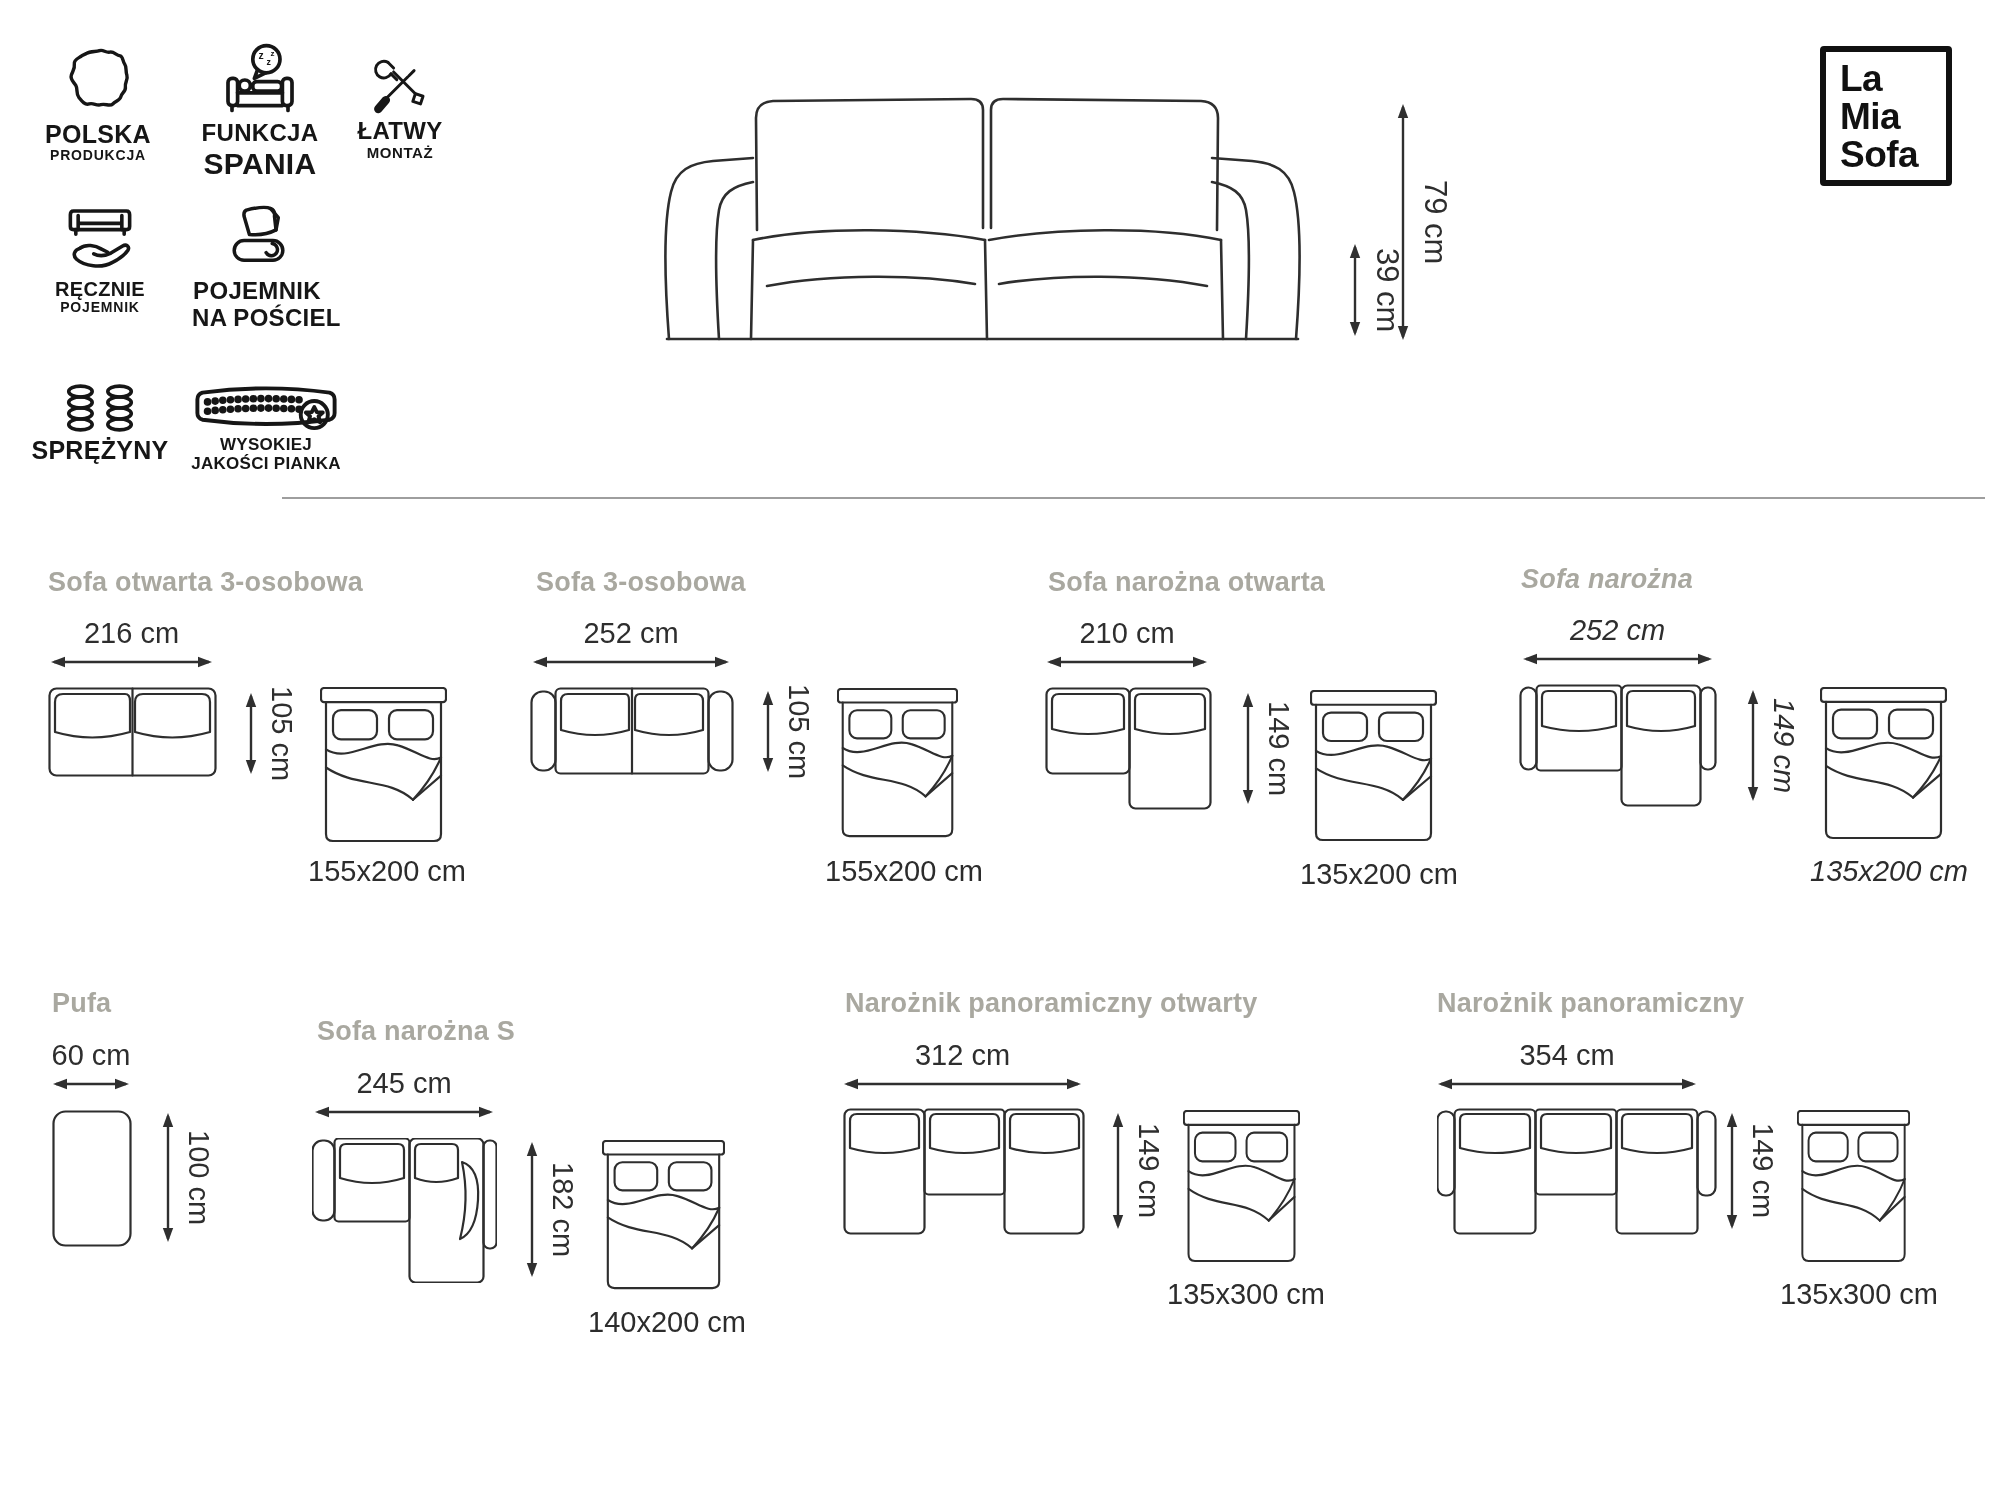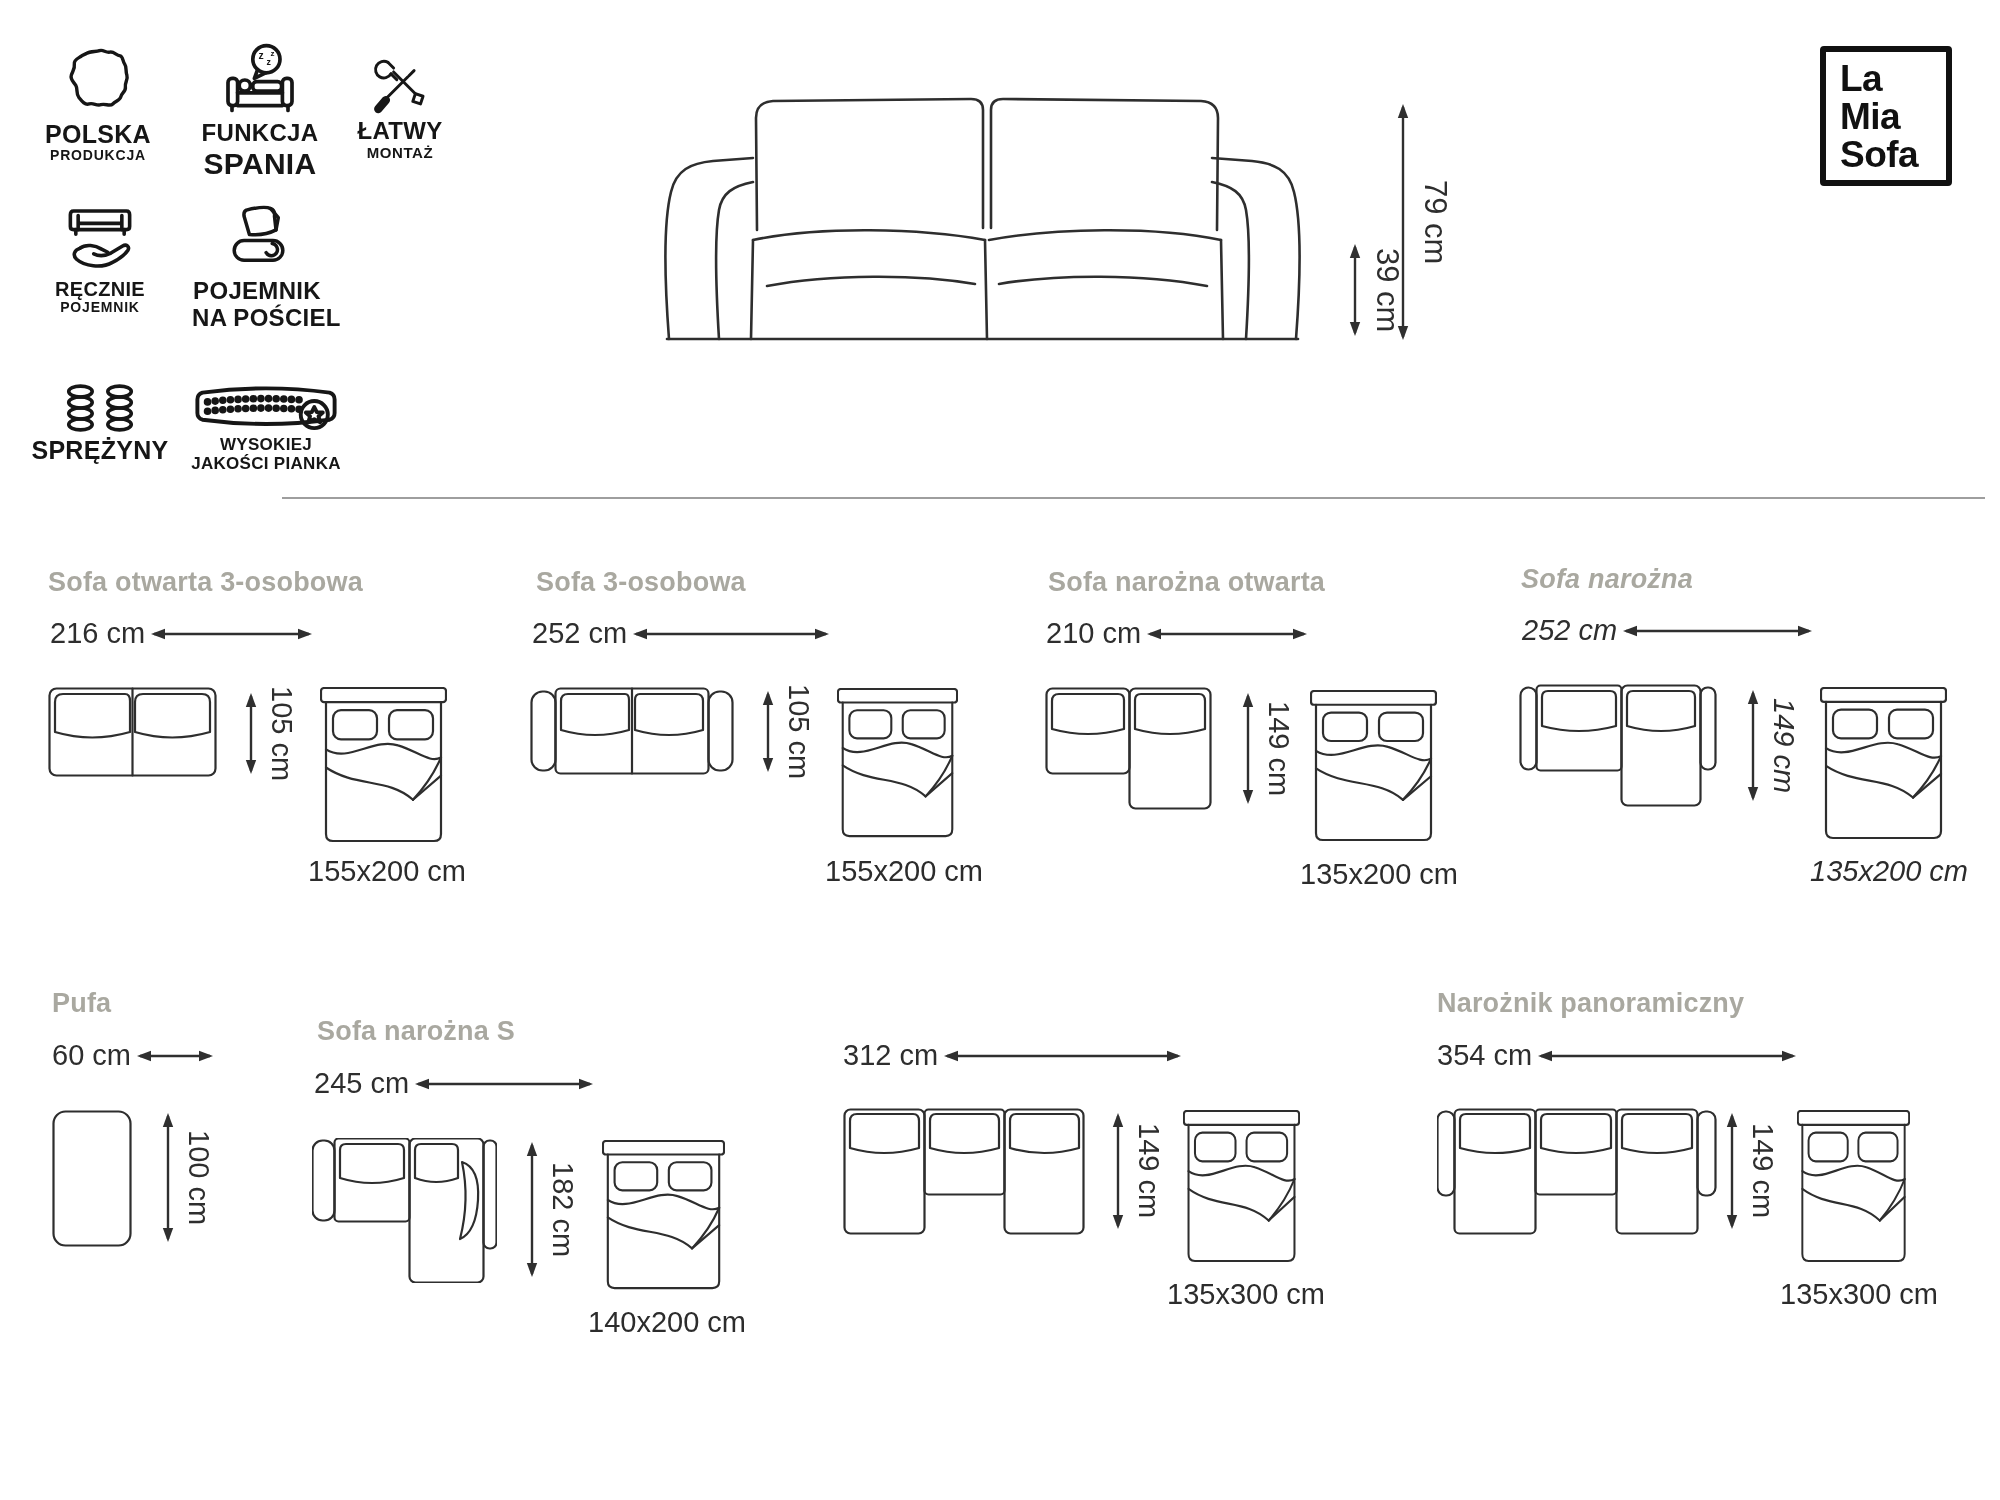--- a/index.html
+++ b/index.html
@@ -13,21 +13,21 @@
   .icon .fill{fill:#161616;stroke:none;}
   .icon text{fill:#161616;stroke:none;font-weight:700;font-family:"Liberation Sans",sans-serif;}
   
   .feature{position:absolute;text-align:center;}
   .feature .ic{display:flex;justify-content:center;align-items:flex-end;}
   .f-l1,.f-l2{font-weight:700;line-height:1.12;letter-spacing:.3px;color:#161616;white-space:nowrap;}
   
   .dg-title{position:absolute;font-size:27px;font-weight:600;color:#a9a8a0;letter-spacing:.2px;white-space:nowrap;}
   .dim-label{font-size:29px;color:#2e2e2e;white-space:nowrap;}
   .bed-label{position:absolute;font-size:29px;color:#2c2c2c;text-align:center;white-space:nowrap;}
-  .wdim{position:absolute;display:flex;flex-direction:row;align-items:center;gap:5px;}
+  .wdim{position:absolute;display:flex;flex-direction:column;align-items:center;gap:5px;}
   .vdim{position:absolute;display:flex;align-items:center;gap:7px;}
   .vlabel{writing-mode:vertical-rl;font-size:29px;color:#2e2e2e;white-space:nowrap;}
   .vdim.hero .vlabel{font-size:31px;}
   .arr svg{display:block;}
   .arr line{stroke:#2f2f2f;stroke-width:2.4;}
   .arr polygon{fill:#2f2f2f;stroke:none;}
   
   .logo{position:absolute;left:1820px;top:46px;width:132px;height:140px;border:6px solid #111;
         border-radius:4px;box-sizing:border-box;padding:8px 0 0 14px;background:#fff;}
   .logo div{font-size:37px;font-weight:700;line-height:1.03;color:#111;letter-spacing:-.5px;}
@@ -459,20 +459,21 @@
     <path d="M6,62 C28,76 54,50 78,58 C98,64 110,76 121,70"></path>
     <path d="M121,70 C115,84 106,98 93,112"></path>
     <path d="M6,80 C36,100 68,90 93,112"></path>
     <path d="M93,112 L121,88"></path>
   </svg>
 </div>
     <div class="bed-label" style="left:278px;top:293px;width:150px;">140x200 cm</div>
   </div>
 
   <div class="col" style="left:840px;top:985px;width:490px;height:340px;">
+    <div class="dg-title" style="left:5px;top:3px;">Narożnik panoramiczny otwarty</div>
     <div class="wdim" style="left:3px;top:54px;width:239px;text-align:center;">
       <div class="dim-label">312 cm</div>
       <div class="arr">
           <svg width="239" height="14">
             <line x1="4" y1="7" x2="235" y2="7"></line>
             <polygon points="1,7 15,1.8 15,12.2"></polygon>
             <polygon points="238,7 224,1.8 224,12.2"></polygon>
           </svg>
         </div>
     </div>

